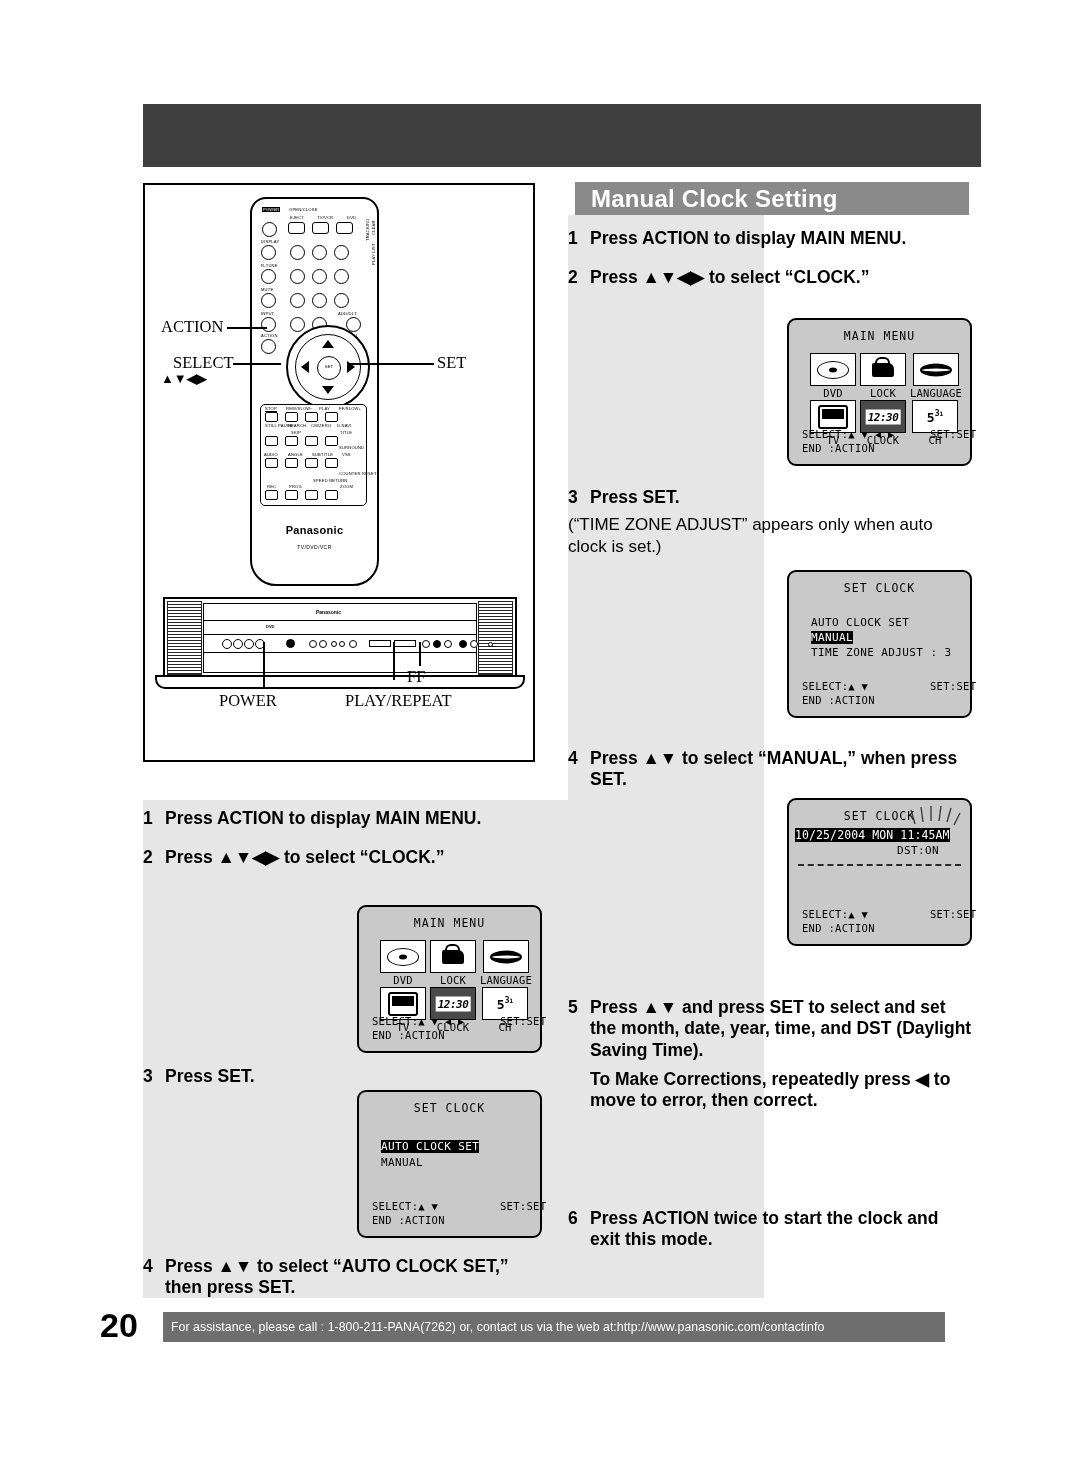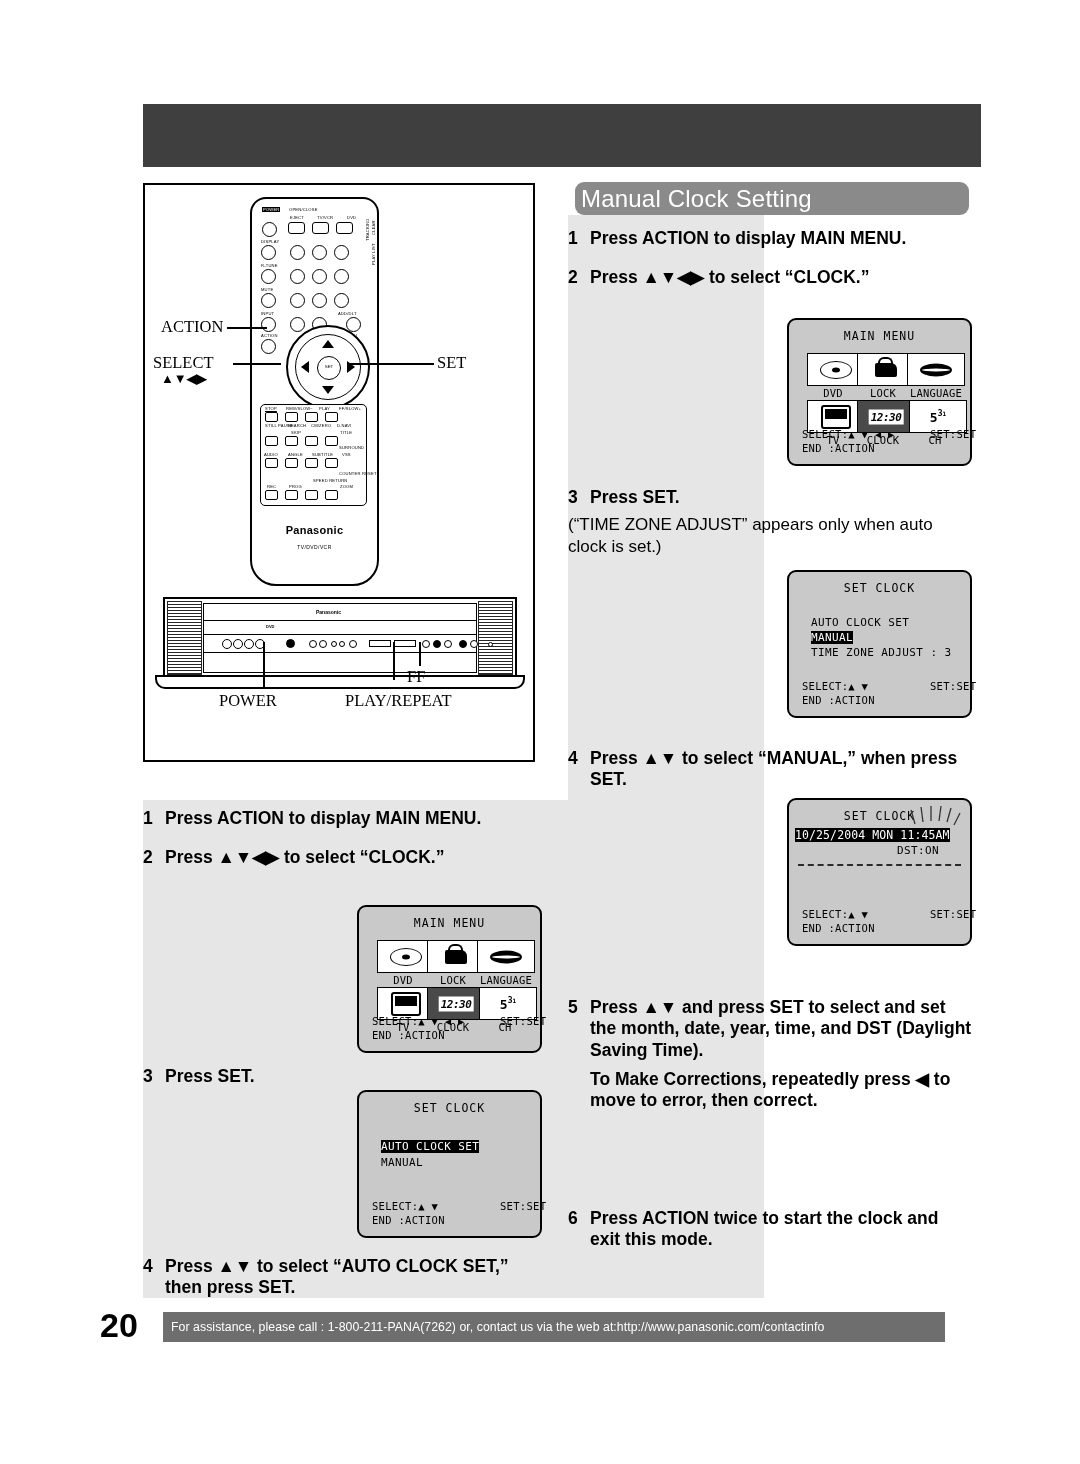--- a/index.html
+++ b/index.html
@@ -64,42 +64,42 @@
   .spk.l{left:2px;} .spk.r{right:2px;}
   .unit-mid{position:absolute;left:38px;right:38px;top:4px;bottom:4px;border:1px solid #000;background:#fff;}
   .strip{position:absolute;left:0;right:0;border-top:1px solid #000;}
   .dot{position:absolute;border:1.2px solid #000;border-radius:50%;background:#fff;}
   .sq{position:absolute;border:1.2px solid #000;background:#fff;}
   .tiny{position:absolute;font-size:3px;color:#000;white-space:nowrap;}
   .unit-base{position:absolute;left:0;right:0;top:78px;height:10px;border:2px solid #000;
              border-radius:0 0 10px 10px;background:#fff;}
 
   
-  .sec-head{position:absolute;background:#8a8a8a;color:#fff;font-weight:normal;
-            font-size:24px;letter-spacing:.2px;display:flex;align-items:center;padding-left:6px;
-            box-sizing:border-box;border-radius:9px;}
+  .sec-head{position:absolute;background:#8a8a8a;color:#fff;font-weight:bold;
+            font-size:24px;letter-spacing:.2px;display:flex;align-items:center;padding-left:16px;
+            box-sizing:border-box;}
 
   
   .stepwrap{position:absolute;}
   .step{display:flex;font-weight:bold;font-size:17.5px;line-height:1.22;color:#000;margin-bottom:14px;}
   .step .num{width:22px;flex:none;}
   .step .txt{flex:1;}
   .plain{font-weight:normal;font-size:17px;line-height:1.26;color:#000;}
 
   
   .greyblock{position:absolute;background:#e6e6e6;}
 
   
   .osd{position:absolute;background:#c9c9c9;border:2px solid #000;border-radius:9px;
        box-sizing:border-box;font-family:"DejaVu Sans Mono",monospace;color:#000;}
   .osd-title{position:absolute;left:0;right:0;top:9px;text-align:center;font-size:11.5px;letter-spacing:1px;}
   .osd-foot{position:absolute;left:13px;bottom:9px;font-size:10.5px;line-height:1.35;letter-spacing:.3px;}
   .osd-foot .r{position:absolute;left:128px;top:0;}
   .icon-cell{position:absolute;text-align:center;}
-  .icon-box{width:44px;height:31px;border:1.6px solid #000;background:#fff;margin:0 auto;position:relative;padding-left:12px;}
+  .icon-box{width:44px;height:31px;border:1.6px solid #000;background:#fff;margin:0 auto;position:relative;}
   .icon-box.dark{background:#4a4a4a;}
   .icon-cap{font-size:10.5px;margin-top:1px;letter-spacing:.2px;}
   .sel-hl{background:#000;color:#fff;}
 
   .osd-line{position:absolute;font-size:11px;letter-spacing:.4px;white-space:nowrap;}
 
   
   .disc{position:absolute;left:50%;top:50%;transform:translate(-50%,-50%);
         width:30px;height:16px;border:1.5px solid #000;border-radius:50%;}
   .disc:after{content:"";position:absolute;left:50%;top:50%;transform:translate(-50%,-50%);
@@ -289,21 +289,21 @@
         </div>
       </div>
 
       <div class="brand">Panasonic</div>
       <div class="brand-sub">TV/DVD/VCR</div>
     </div>
 
     <div class="callout" style="left:16px;top:132px;">ACTION</div>
     <div class="lead" style="left:82px;top:142px;width:40px;height:1.6px;"></div>
 
-    <div class="callout" style="left:8px;top:168px;">SELECT</div>
+    <div class="callout" style="left:28px;top:168px;">SELECT</div>
     <div class="callout" style="left:16px;top:186px;font-family:'Liberation Sans',sans-serif;font-size:13px;font-weight:bold;">▲▼◀▶</div>
     <div class="lead" style="left:88px;top:178px;width:48px;height:1.6px;"></div>
 
     <div class="callout" style="left:292px;top:168px;">SET</div>
     <div class="lead" style="left:205px;top:178px;width:84px;height:1.6px;"></div>
 
     <div class="unit">
       <div class="unit-body">
         <div class="spk l"></div>
         <div class="spk r"></div>

